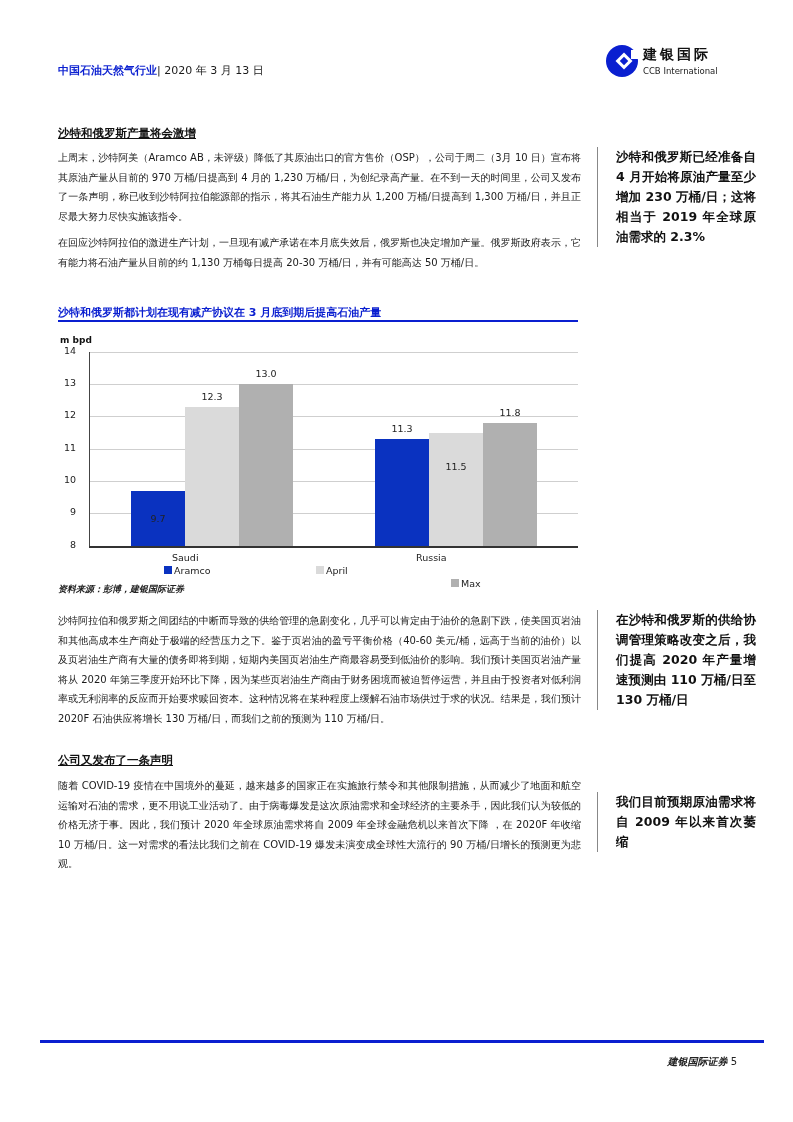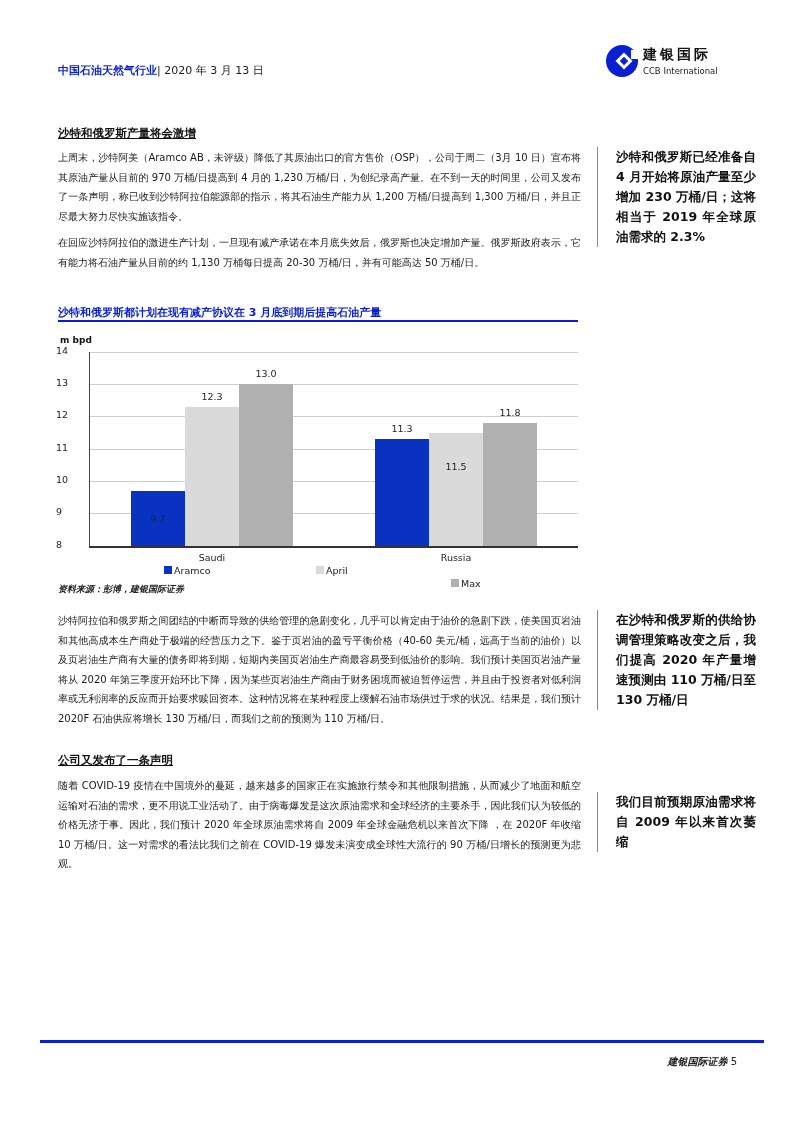--- a/index.html
+++ b/index.html
@@ -23,27 +23,27 @@
   .para { font-size: 10px; line-height: 19.5px; color: #1a1a1a; text-align: justify; width: 523px; }
 
   
   .note { left: 597px; border-left: 1.5px solid #888; padding-left: 18px; width: 140px;
           font-size: 12.5px; line-height: 20px; font-weight: bold; color: #111; text-align: justify; }
 
   
   .chart-title { left: 58px; top: 305px; font-size: 11px; font-weight: bold; color: #0a1fd0; white-space: nowrap; }
   .chart-rule { left: 58px; top: 320px; width: 520px; height: 2px; background: #0a1fd0; }
   .unit { left: 60px; top: 335px; font-size: 9px; font-weight: bold; color: #111; }
-  .ytick { font-size: 9.5px; color: #222; width: 20px; left: 56px; }
+  .ytick { font-size: 9.5px; color: #222; width: 20px; text-align: right; left: 56px; }
   .grid { left: 89px; width: 489px; height: 1px; background: #cfcfcf; }
   .axis-y { left: 89px; top: 352px; width: 1px; height: 195px; background: #444; }
   .axis-x { left: 89px; top: 546px; width: 489px; height: 1.5px; background: #333; }
   .bar { position: absolute; }
   .vlabel { font-size: 9.5px; color: #222; width: 54px; text-align: center; }
-  .cat { font-size: 9.5px; color: #222; width: 80px; text-align: center; }
+  .cat { font-size: 9.5px; color: #222; width: 80px; }
   .legend-item { font-size: 9.5px; color: #222; white-space: nowrap; }
   .legend-item .sw { display: inline-block; width: 8px; height: 8px; margin-right: 2px; vertical-align: 0px; }
   .source { left: 58px; top: 583px; font-size: 9px; font-style: italic; font-weight: bold; color: #222; }
 
   
   .foot-rule { left: 40px; top: 1040px; width: 724px; height: 3px; background: #0a1fd0; }
   .foot { right: 56px; top: 1055px; font-size: 10px; color: #222; white-space: nowrap; }
   .foot .brand { font-style: italic; font-weight: bold; }
 </style>
 </head>

